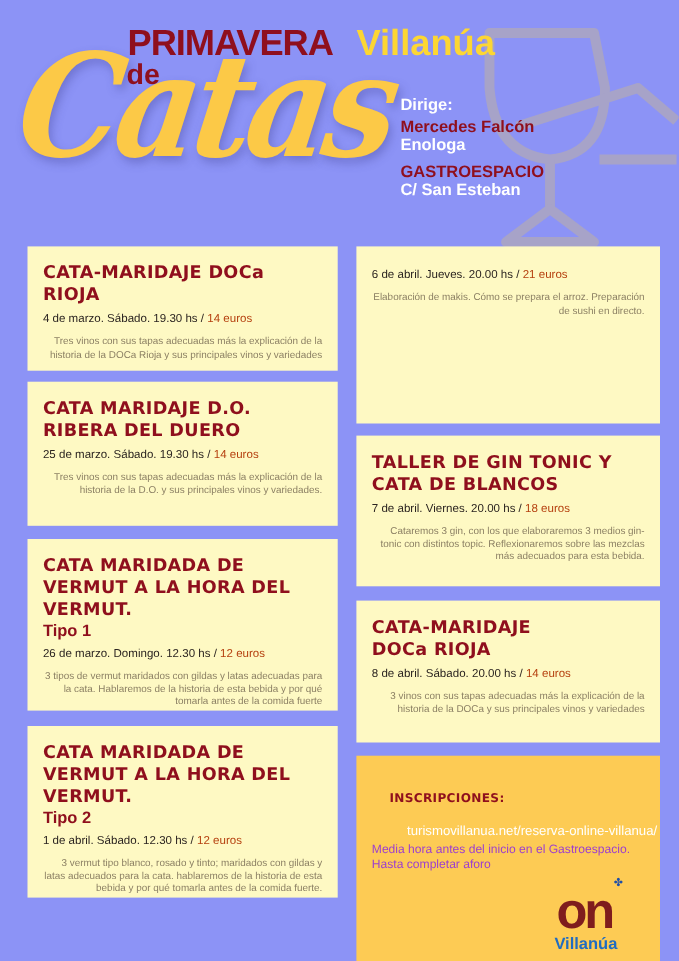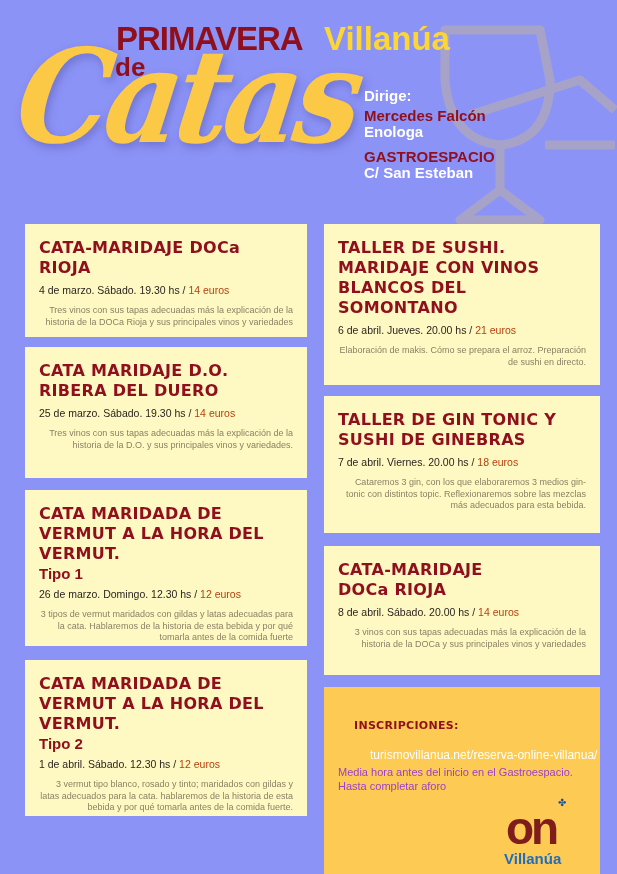--- a/index.html
+++ b/index.html
@@ -74,27 +74,26 @@
 </div>
 
 <div class="box" style="left:25px;top:660px;width:282px;height:156px;">
   <h2>CATA MARIDADA DE VERMUT A LA HORA DEL VERMUT.</h2>
   <div class="tipo">Tipo 2</div>
   <div class="when"><span>1 de abril. Sábado. 12.30 hs / </span><span class="price">12 euros</span></div>
   <div class="desc">3 vermut tipo blanco, rosado y tinto; maridados con gildas y latas adecuados para la cata. hablaremos de la historia de esta bebida y por qué tomarla antes de la comida fuerte.</div>
 </div>
 
 <div class="box" style="left:324px;top:224px;width:276px;height:161px;">
-  <h2>TALLER DE SUSHI. MARIDAJE CON VINOS BLANCOS DEL SOMONTANO</h2>
   <div class="when"><span>6 de abril. Jueves. 20.00 hs / </span><span class="price">21 euros</span></div>
   <div class="desc">Elaboración de makis. Cómo se prepara el arroz. Preparación de sushi en directo.</div>
 </div>
 
 <div class="box" style="left:324px;top:396px;width:276px;height:137px;">
-  <h2>TALLER DE GIN TONIC Y SUSHI DE GINEBRAS</h2>
+  <h2>TALLER DE GIN TONIC Y CATA DE BLANCOS</h2>
   <div class="when"><span>7 de abril. Viernes. 20.00 hs / </span><span class="price">18 euros</span></div>
   <div class="desc">Cataremos 3 gin, con los que elaboraremos 3 medios gin-tonic con distintos topic. Reflexionaremos sobre las mezclas más adecuados para esta bebida.</div>
 </div>
 
 <div class="box" style="left:324px;top:546px;width:276px;height:129px;">
   <h2 style="max-width:160px">CATA-MARIDAJE DOCa RIOJA</h2>
   <div class="when"><span>8 de abril. Sábado. 20.00 hs / </span><span class="price">14 euros</span></div>
   <div class="desc">3 vinos con sus tapas adecuadas más la explicación de la historia de la DOCa y sus principales vinos y variedades</div>
 </div>
 

